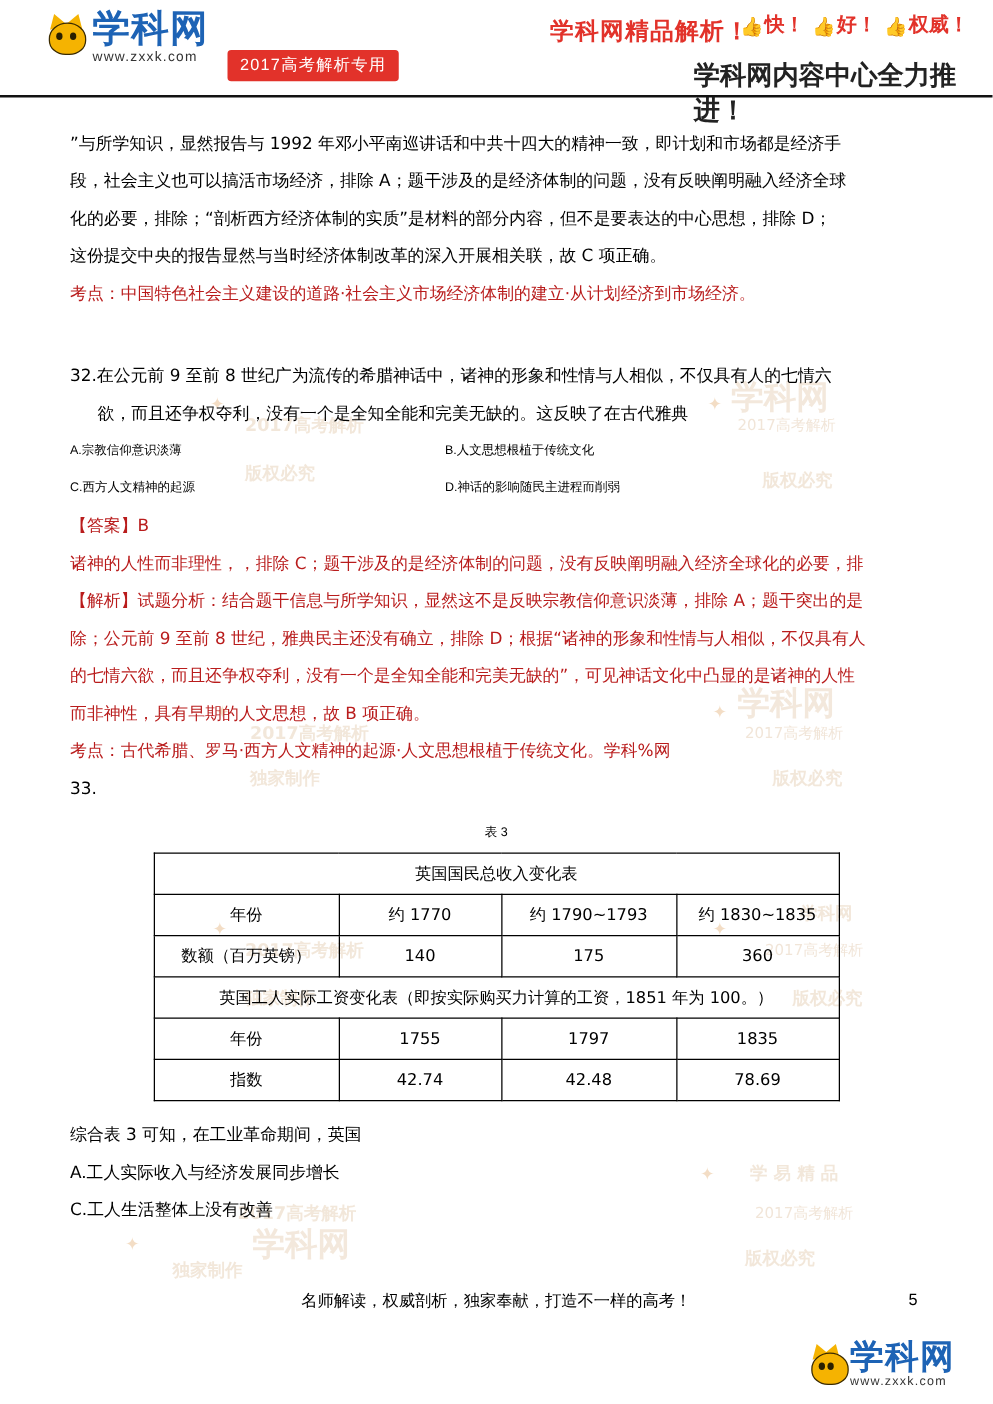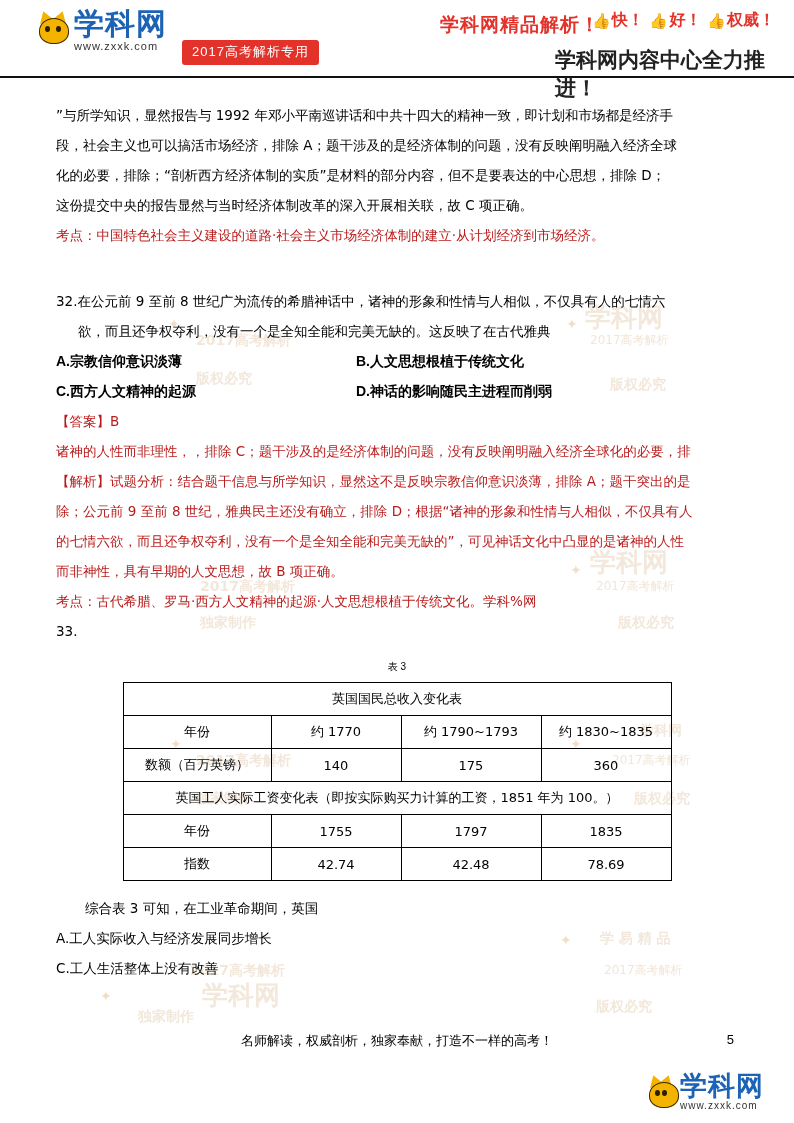--- a/index.html
+++ b/index.html
@@ -140,23 +140,22 @@
     font-size: 13.5px;
     line-height: 30px;
     margin: 0;
     font-family: "DejaVu Sans", "Liberation Sans", sans-serif;
   }
   .red { color: #b91c1c; }
   .black { color: #000000; }
   .q-num { margin-top: 22px; }
   .opt-row {
     display: flex;
-    font-size: 14px;
+    font-size: 10px;
     line-height: 30px;
-    font-weight: bold;
   }
   .opt-a { width: 300px; }
   .spacer-line { height: 14px; }
 
   
   .table-title {
     text-align: center;
     font-size: 10px;
     line-height: 26px;
     margin-top: 8px;
@@ -375,21 +374,21 @@
       </tr>
       <tr>
         <td>指数</td>
         <td>42.74</td>
         <td>42.48</td>
         <td>78.69</td>
       </tr>
     </tbody>
   </table>
 
-  <p class="p black" style="margin-top:12px;margin-left:29px;">综合表 3 可知，在工业革命期间，英国</p>
+  <p class="p black" style="margin-top:12px;">综合表 3 可知，在工业革命期间，英国</p>
   <p class="p black">A.工人实际收入与经济发展同步增长</p>
   <p class="p black">C.工人生活整体上没有改善</p>
 </div>
 
 <div class="footer-note">名师解读，权威剖析，独家奉献，打造不一样的高考！</div>
 <div class="page-num">5</div>
 
 <div class="footer-logo">
   <div class="logo-cat">
     <div class="ear-l"></div>

